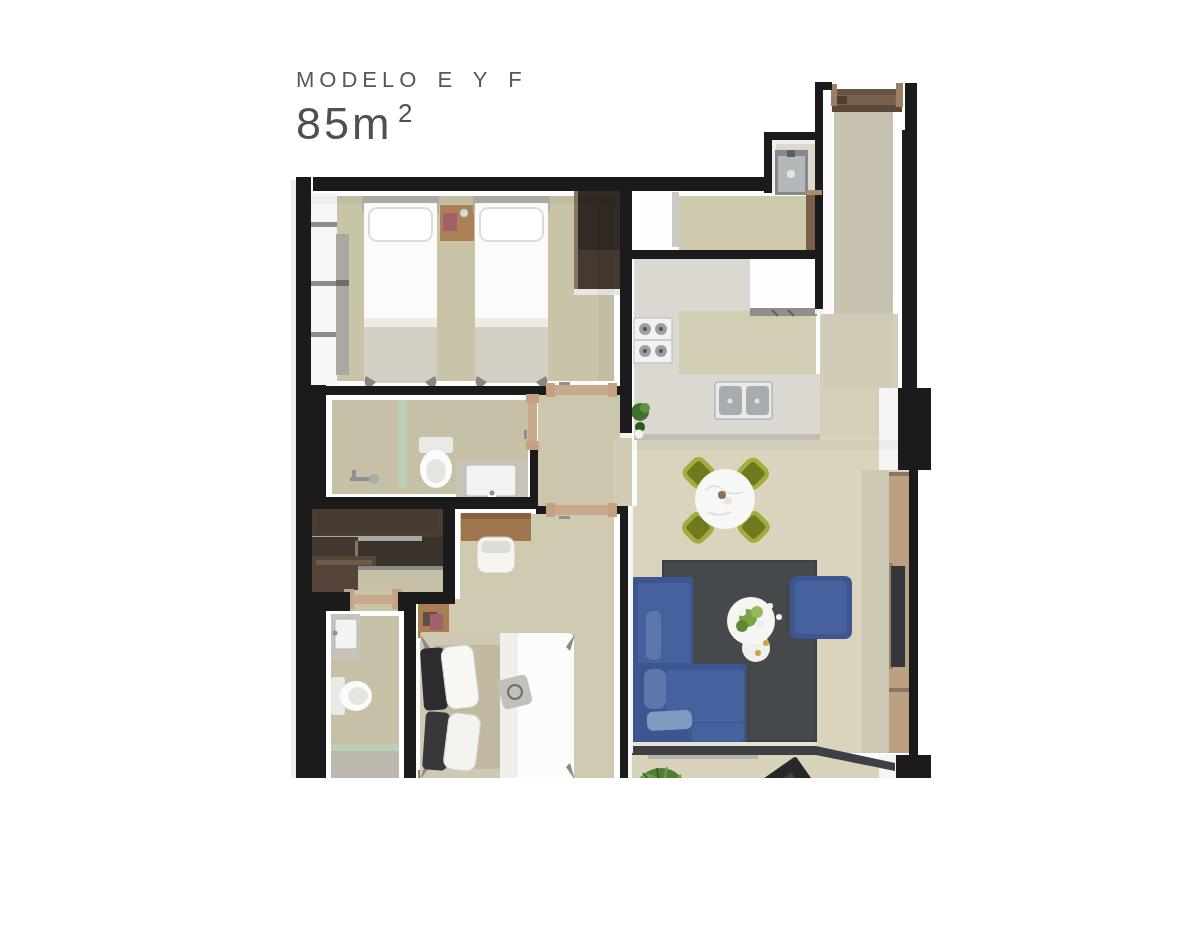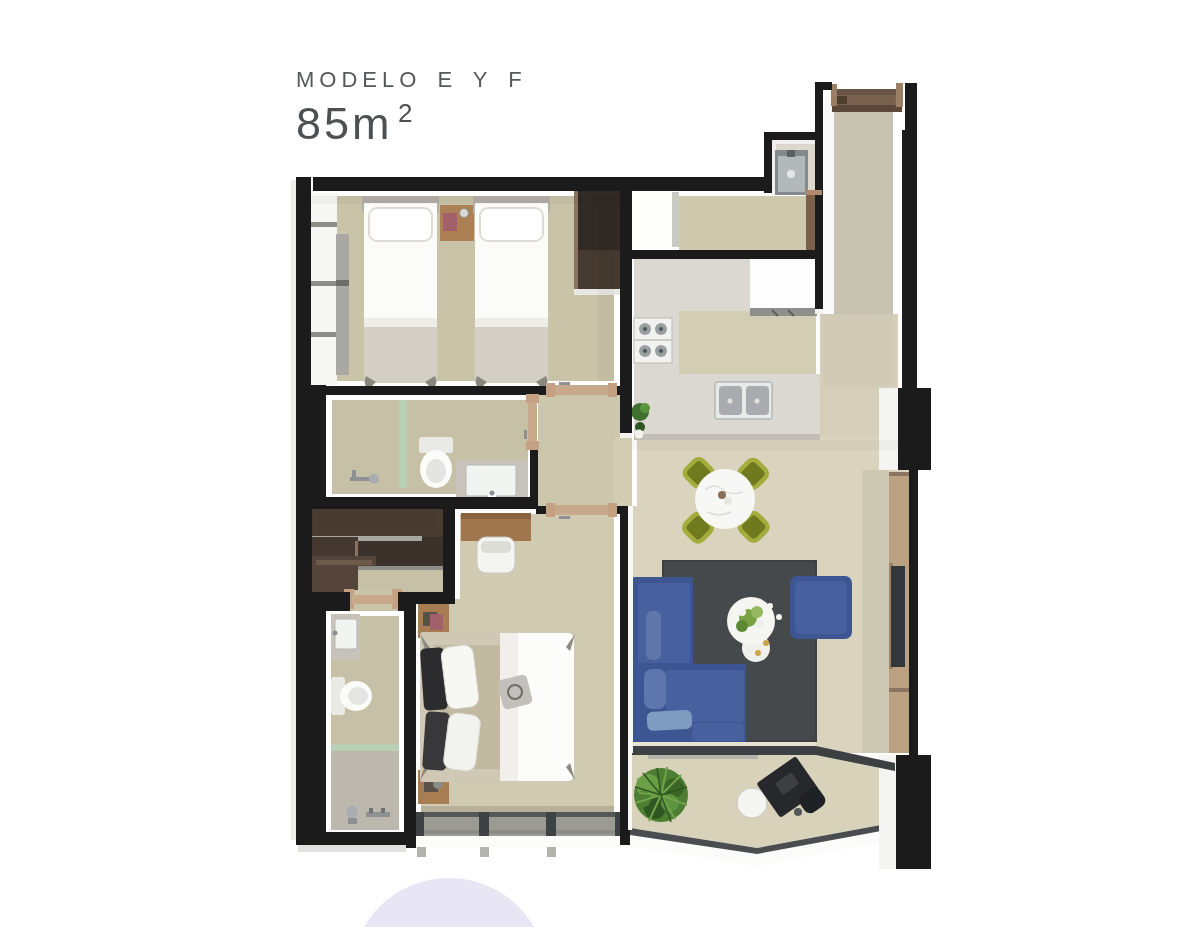--- a/index.html
+++ b/index.html
@@ -1,16 +1,16 @@
 <!DOCTYPE html>
 <html><head>
 <meta charset="utf-8">
 <style>
   html,body{margin:0;padding:0;background:#ffffff;}
-  .page{position:relative;width:1200px;height:927px;overflow:hidden;background:#84cc16;
+  .page{position:relative;width:1200px;height:778px;overflow:hidden;background:#84cc16;
         font-family:"Liberation Sans", sans-serif;}
 </style>
 </head>
 <body>
 <div class="page">
 <svg width="1200" height="927" viewBox="0 0 1200 927" xmlns="http://www.w3.org/2000/svg">
 
 <rect x="0" y="0" width="1200" height="927" fill="#ffffff"></rect>
 
 <ellipse cx="449" cy="973" rx="97" ry="95" fill="#e8e5f4"></ellipse>

